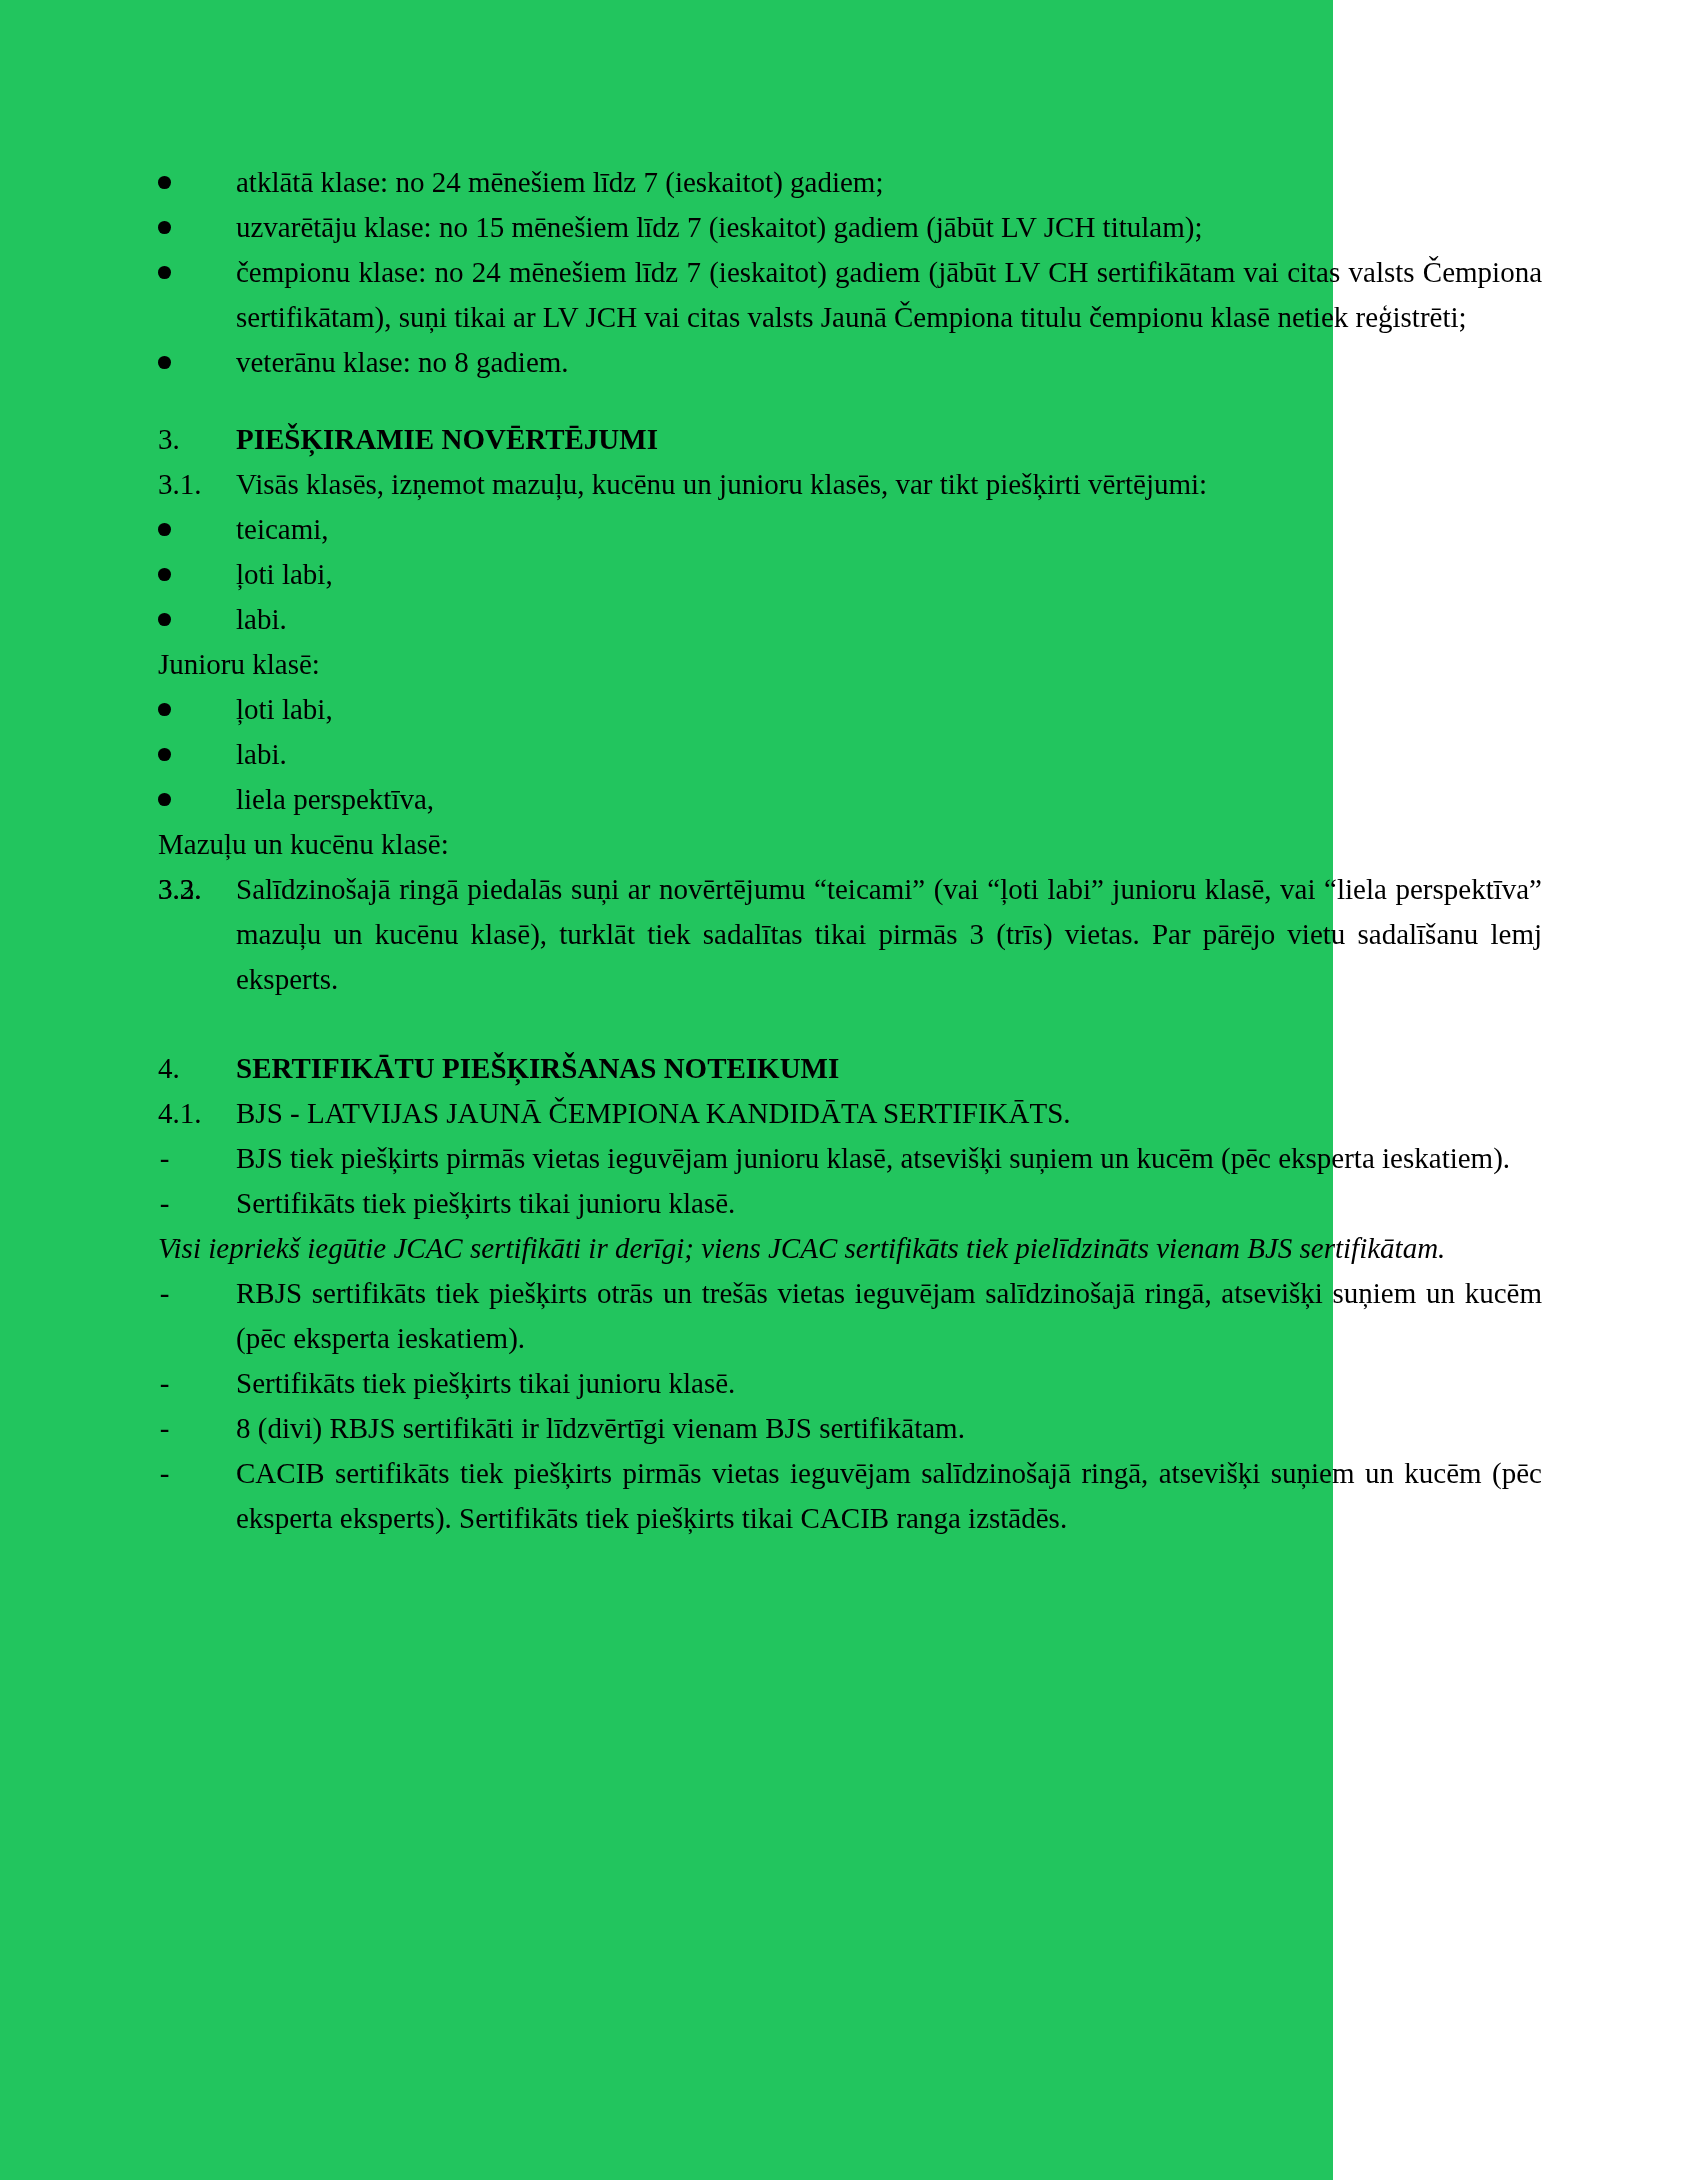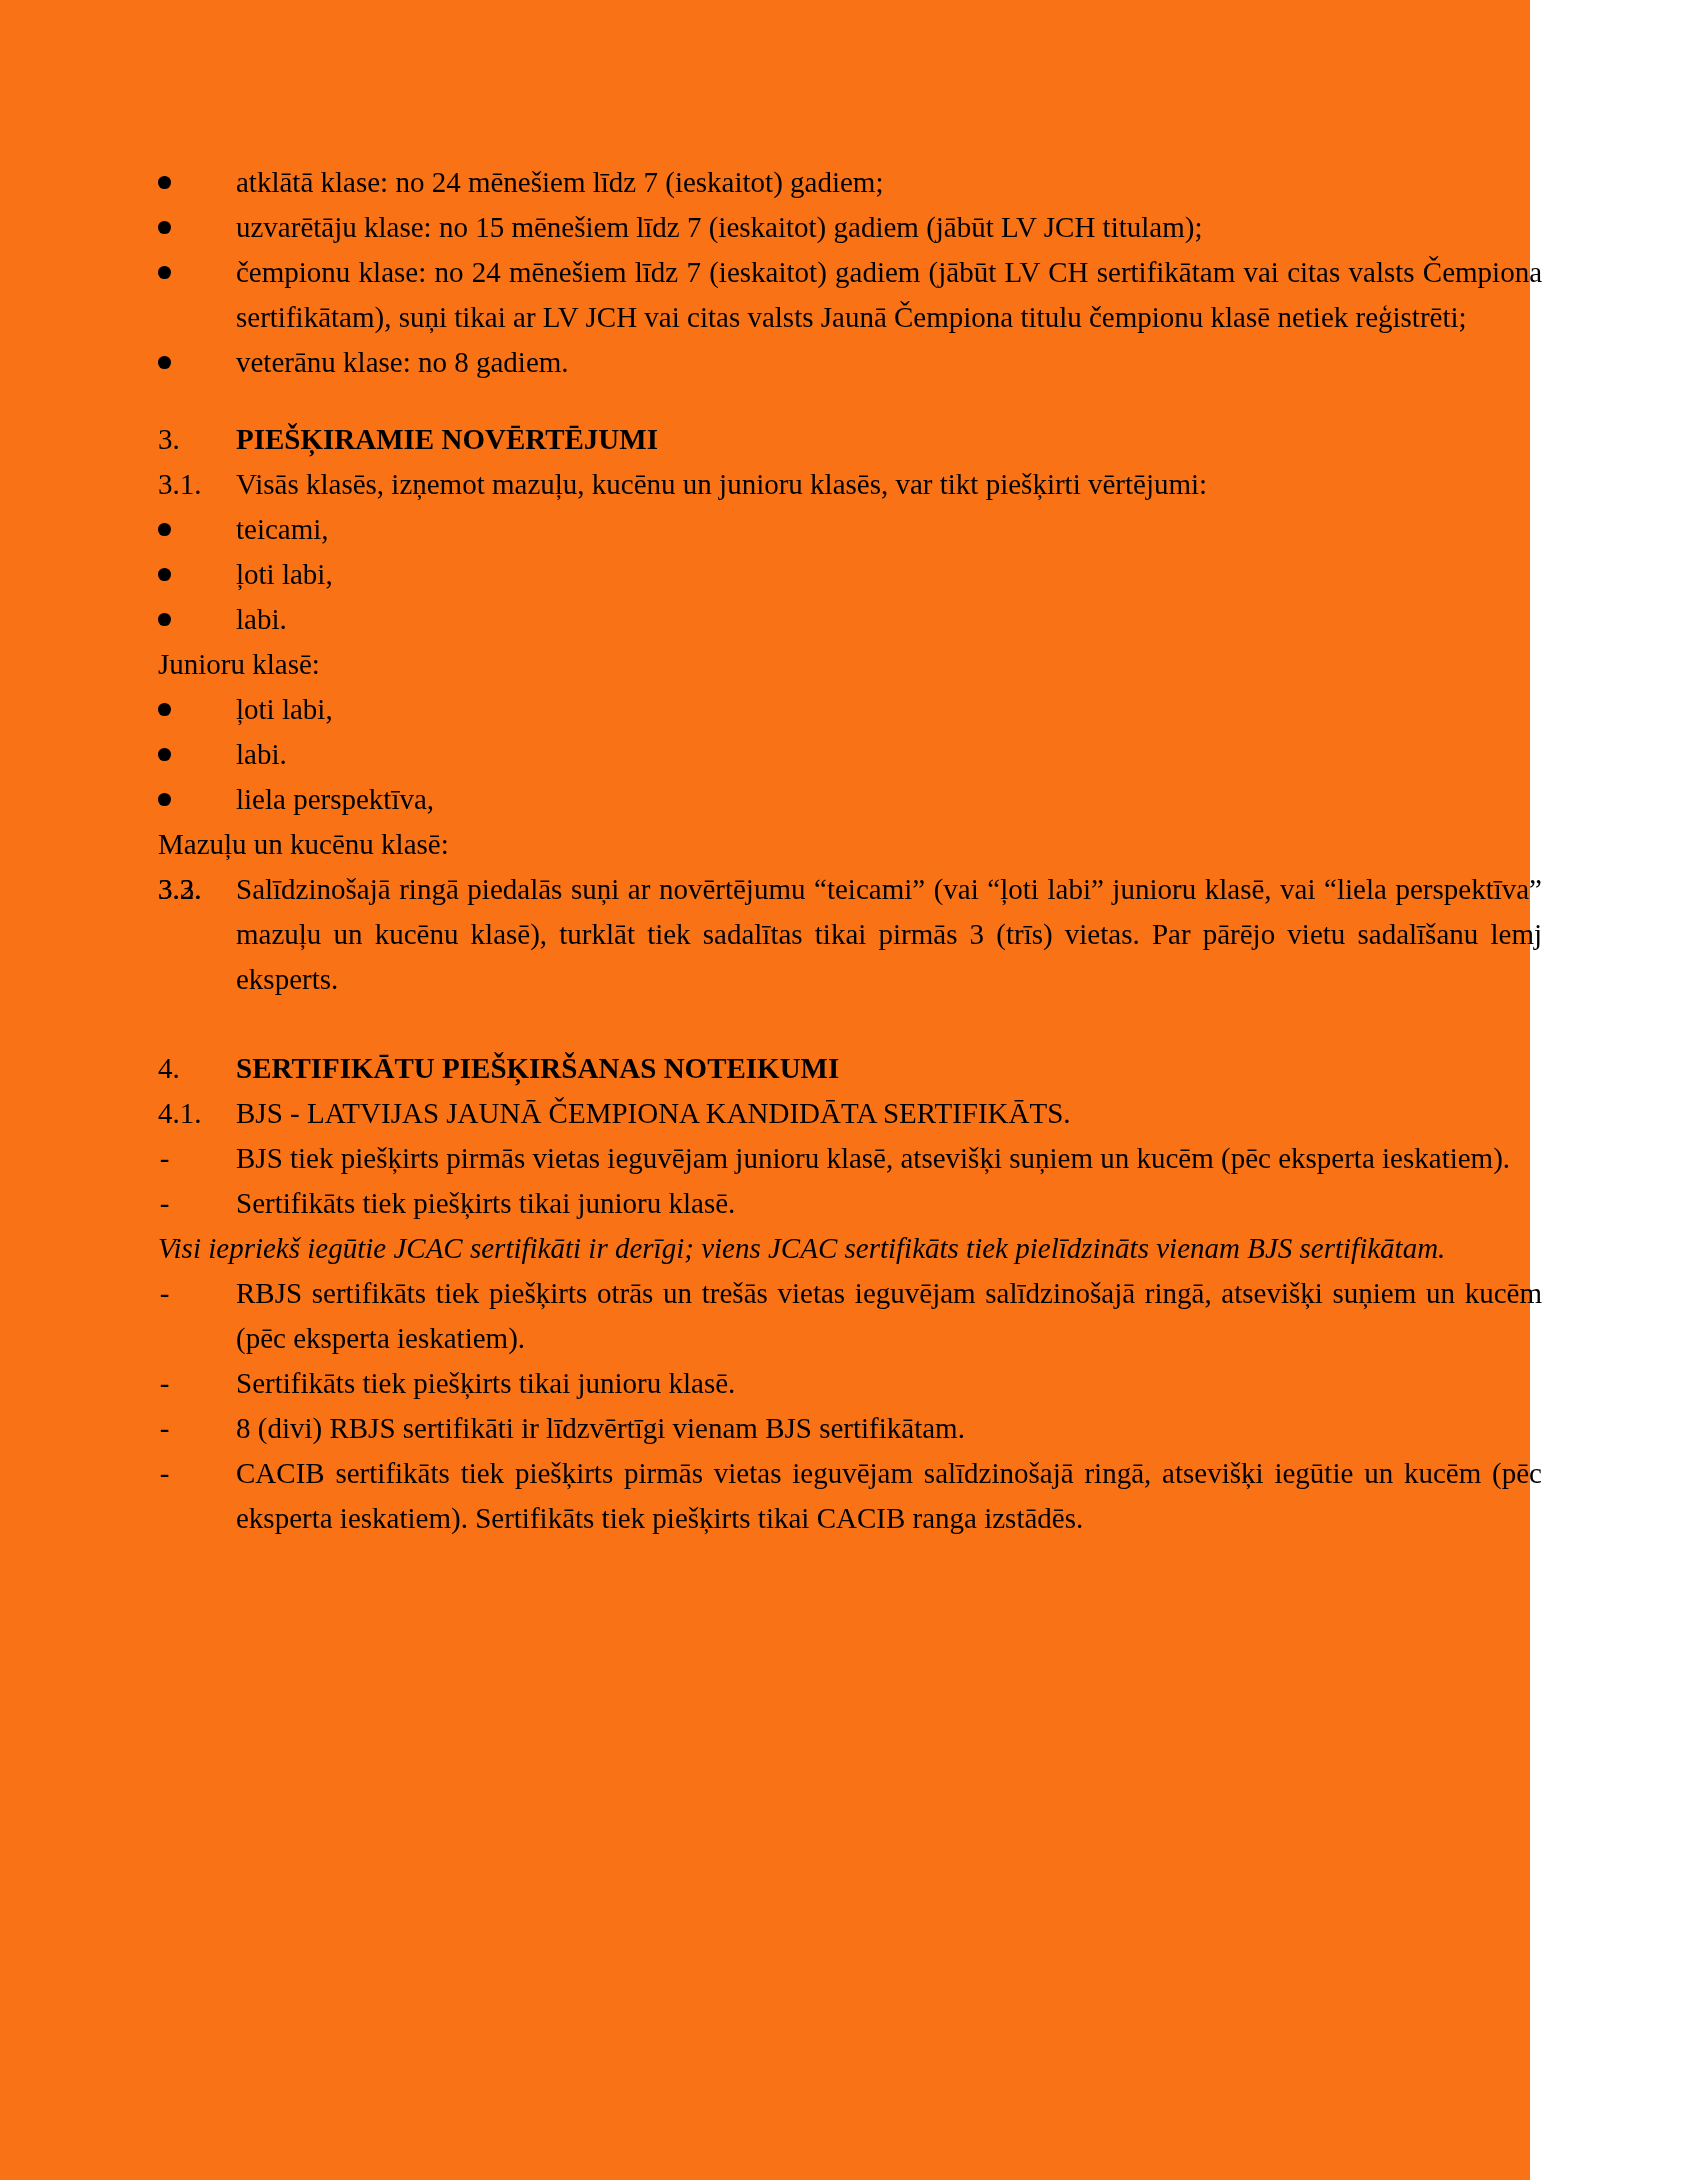--- a/index.html
+++ b/index.html
@@ -7,22 +7,22 @@
     width: 1685px;
     height: 2181px;
     position: relative;
     overflow: hidden;
     font-family: "Liberation Serif", "DejaVu Serif", serif;
     color: #000000;
   }
   .page {
     position: absolute;
     left: 0; top: 0;
-    width: 1530px; height: 2181px;
-    background: #f97316;
+    width: 1333px; height: 2181px;
+    background: #22c55e;
   }
   .col {
     position: absolute;
     left: 158px;
     top: 160px;
     width: 1384px;
     font-size: 29px;
     line-height: 45px;
   }
   .row {
@@ -157,18 +157,18 @@
       <span class="dash">-</span>
       <span>Sertifikāts tiek piešķirts tikai junioru klasē.</span>
     </div>
     <div class="row">
       <span class="dash">-</span>
       <span>8 (divi) RBJS sertifikāti ir līdzvērtīgi vienam BJS sertifikātam.</span>
     </div>
 
     <div class="row">
       <span class="dash">-</span>
-      <span>CACIB sertifikāts tiek piešķirts pirmās vietas ieguvējam salīdzinošajā ringā, atsevišķi iegūtie un kucēm (pēc eksperta ieskatiem). Sertifikāts tiek piešķirts tikai CACIB ranga izstādēs.</span>
+      <span>CACIB sertifikāts tiek piešķirts pirmās vietas ieguvējam salīdzinošajā ringā, atsevišķi suņiem un kucēm (pēc eksperta eksperts). Sertifikāts tiek piešķirts tikai CACIB ranga izstādēs.</span>
     </div>
 
   </div>
 </div>
 
 
 </body></html>

